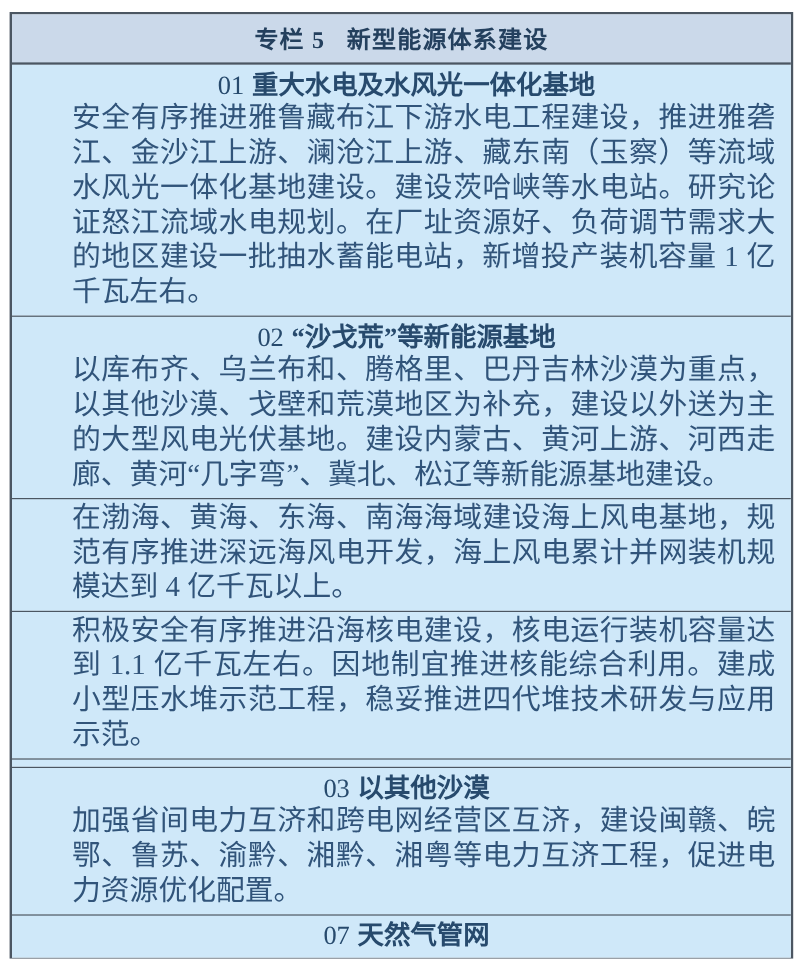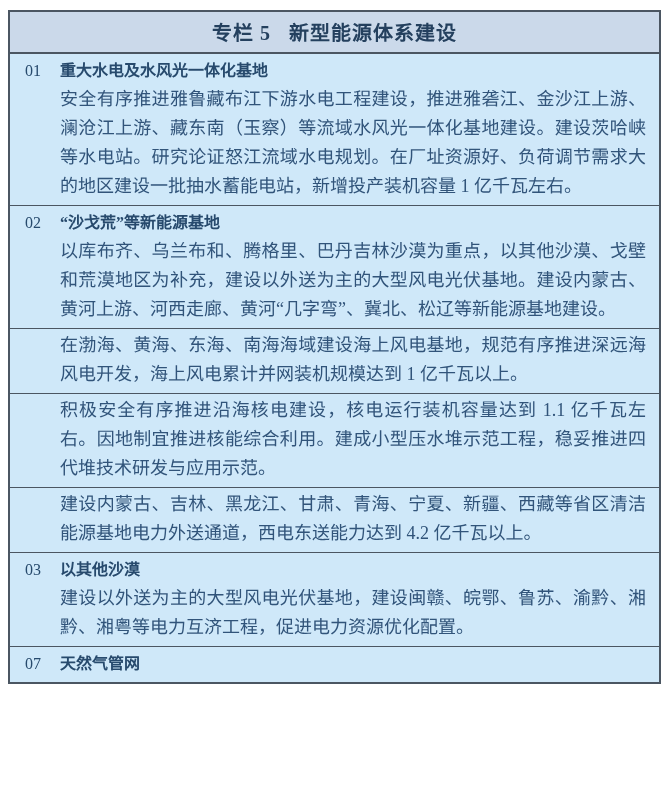--- a/index.html
+++ b/index.html
@@ -38,36 +38,37 @@
     width: 18px;
   }
   .row {
     background: var(--row-bg, #cfe8f9);
     padding: 2px 13px 4px 15px;
   }
   .row + .row {
     border-top: 1.5px solid var(--border, #4b5662);
   }
   .row-head {
-    font-size: 16px;
+    font-size: 22px;
     line-height: 29px;
     color: var(--title-text, #274a6d);
+    text-align: center;
   }
   .num {
     display: inline-block;
     width: 35px;
     font-weight: normal;
     color: var(--title-text, #274a6d);
   }
   .item-title {
     font-weight: bold;
   }
   .row-body {
     margin: 0 0 0 35px;
-    font-size: 18px;
+    font-size: 24px;
     line-height: 29px;
     text-align: justify;
     color: var(--body-text, #31547a);
   }
 </style>
 </head>
 <body>
 
 <div class="page">
   <div class="panel">
@@ -84,36 +85,35 @@
     </section>
 
     <section class="row">
       <div class="row-head">
         <span class="num">02</span><span class="item-title">“沙戈荒”等新能源基地</span>
       </div>
       <p class="row-body">以库布齐、乌兰布和、腾格里、巴丹吉林沙漠为重点，以其他沙漠、戈壁和荒漠地区为补充，建设以外送为主的大型风电光伏基地。建设内蒙古、黄河上游、河西走廊、黄河“几字弯”、冀北、松辽等新能源基地建设。</p>
     </section>
 
     <section class="row">
-      <p class="row-body">在渤海、黄海、东海、南海海域建设海上风电基地，规范有序推进深远海风电开发，海上风电累计并网装机规模达到 1 亿千瓦以上。</p>
+      <p class="row-body">在渤海、黄海、东海、南海海域建设海上风电基地，规范有序推进深远海风电开发，海上风电累计并网装机规模达到 4 亿千瓦以上。</p>
     </section>
 
     <section class="row">
       <p class="row-body">积极安全有序推进沿海核电建设，核电运行装机容量达到 1.1 亿千瓦左右。因地制宜推进核能综合利用。建成小型压水堆示范工程，稳妥推进四代堆技术研发与应用示范。</p>
     </section>
 
     <section class="row">
-      <p class="row-body">建设内蒙古、吉林、黑龙江、甘肃、青海、宁夏、新疆、西藏等省区清洁能源基地电力外送通道，西电东送能力达到 4.2 亿千瓦以上。</p>
     </section>
 
     <section class="row">
       <div class="row-head">
         <span class="num">03</span><span class="item-title">以其他沙漠</span>
       </div>
-      <p class="row-body">建设以外送为主的大型风电光伏基地，建设闽赣、皖鄂、鲁苏、渝黔、湘黔、湘粤等电力互济工程，促进电力资源优化配置。</p>
+      <p class="row-body">加强省间电力互济和跨电网经营区互济，建设闽赣、皖鄂、鲁苏、渝黔、湘黔、湘粤等电力互济工程，促进电力资源优化配置。</p>
     </section>
 
     <section class="row">
       <div class="row-head">
         <span class="num">07</span><span class="item-title">天然气管网</span>
       </div>
 
     </section>
 
   </div>

